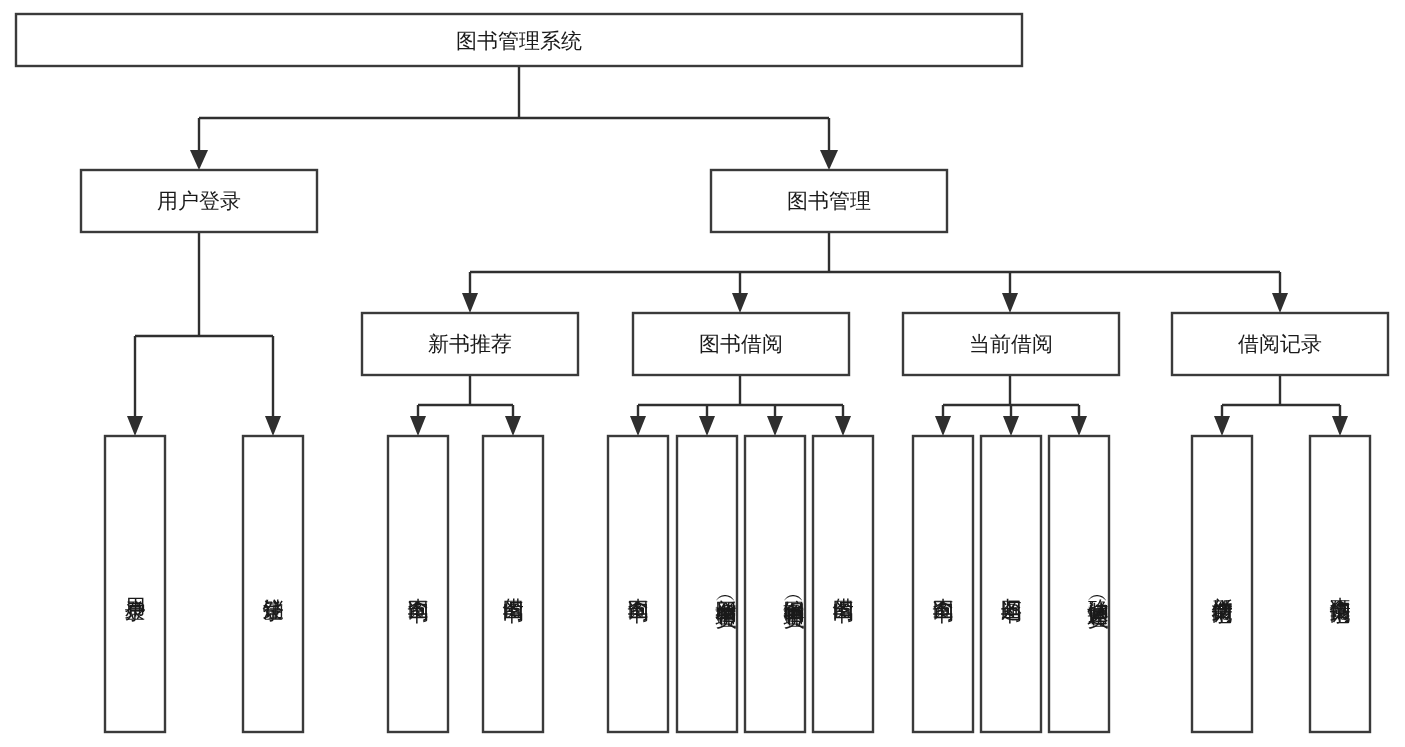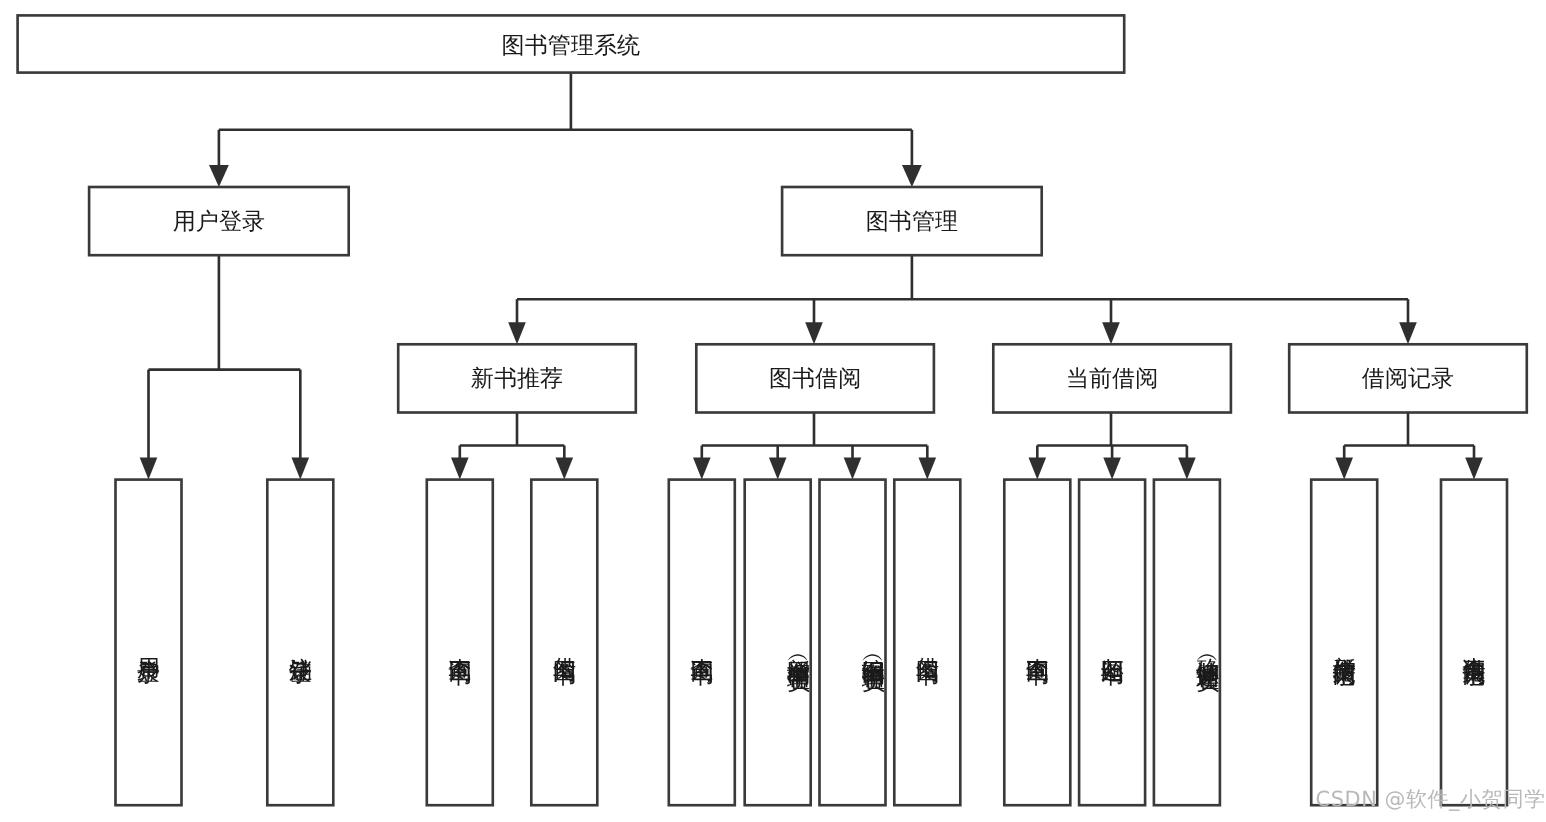--- a/index.html
+++ b/index.html
@@ -219,15 +219,14 @@
   <div class="leaf-label" style="left:745px; top:446px; width:60px; height:286px;">编辑图书（管理员）</div>
   <div class="leaf-label centered" style="left:813px; top:436px; width:60px; height:296px;">借阅图书</div>
 
   <div class="leaf-label centered" style="left:913px; top:436px; width:60px; height:296px;">查询图书</div>
   <div class="leaf-label centered" style="left:981px; top:436px; width:60px; height:296px;">归还图书</div>
   <div class="leaf-label" style="left:1049px; top:446px; width:60px; height:286px;">确认归还（管理员）</div>
 
   <div class="leaf-label centered" style="left:1192px; top:436px; width:60px; height:296px;">新增借阅记录</div>
   <div class="leaf-label centered" style="left:1310px; top:436px; width:60px; height:296px;">查询借阅记录</div>
 
-  <div class="watermark" style="left:1196px; top:714px;">CSDN @软件_小贺同学</div>
 
 </div>
 
 </body></html>

